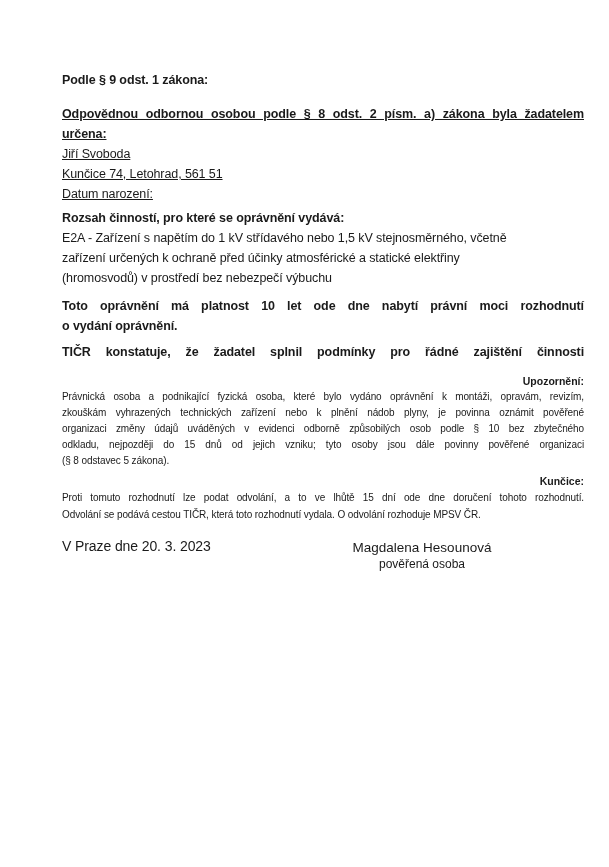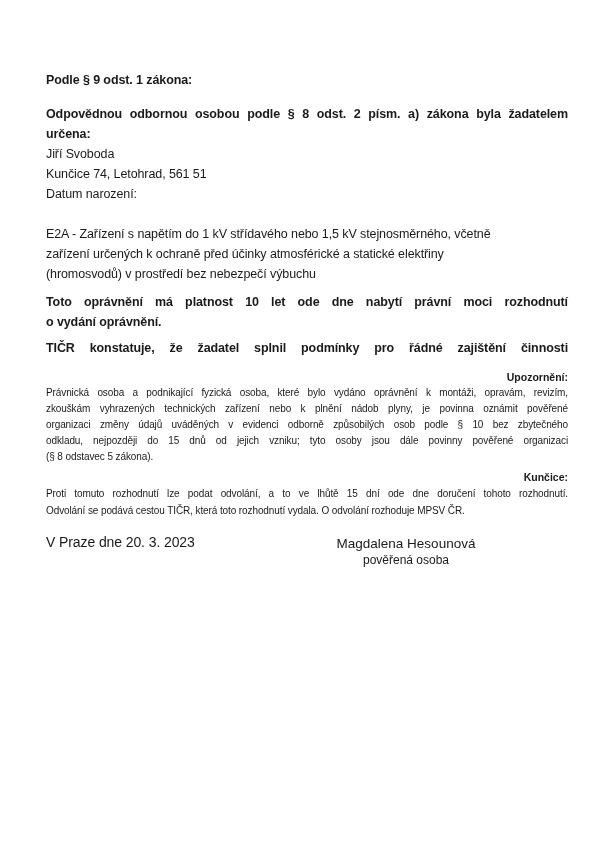--- a/index.html
+++ b/index.html
@@ -12,21 +12,21 @@
     width: 609px;
     height: 867px;
     background: #ffffff;
     overflow: hidden;
     font-family: "Liberation Sans", sans-serif;
     color: #1a1a1a;
     box-sizing: border-box;
   }
   .content {
     position: absolute;
-    left: 46px;
+    left: 62px;
     top: 70px;
     width: 522px;
   }
   
   .body-text {
     font-size: 12.5px;
     line-height: 20px;
     letter-spacing: -0.1px;
   }
   .bold { font-weight: bold; }
@@ -41,21 +41,21 @@
     line-height: 16px;
     letter-spacing: -0.1px;
   }
   .small-heading {
     font-size: 10.5px;
     line-height: 16px;
     font-weight: bold;
     text-align: right;
   }
   .block-a { margin-bottom: 14px; }
-  .block-b { margin-bottom: 20px; }
+  .block-b { margin-bottom: 4px; text-decoration: underline; }
   .block-c { margin-bottom: 8px; }
   .block-d { margin-bottom: 6px; }
   .block-e { margin-bottom: 11px; }
   .block-f { margin-bottom: 4px; }
   .block-g { margin-bottom: 16px; }
   .advice-line { line-height: 17px; }
   .footer-row {
     display: flex;
     align-items: flex-start;
     margin-top: 16px;
@@ -90,20 +90,21 @@
 
     <div class="block-b">
       <div class="body-text bold jline">Odpovědnou odbornou osobou podle § 8 odst. 2 písm. a) zákona byla žadatelem</div>
       <div class="body-text bold">určena:</div>
       <div class="body-text">Jiří Svoboda</div>
       <div class="body-text">Kunčice 74, Letohrad, 561 51</div>
       <div class="body-text">Datum narození:</div>
     </div>
 
     <div class="block-c">
+      <div class="body-text bold">Rozsah činností, pro které se oprávnění vydává:</div>
       <div class="body-text">E2A - Zařízení s napětím do 1 kV střídavého nebo 1,5 kV stejnosměrného, včetně</div>
       <div class="body-text">zařízení určených k ochraně před účinky atmosférické a statické elektřiny</div>
       <div class="body-text">(hromosvodů) v prostředí bez nebezpečí výbuchu</div>
     </div>
 
     <div class="block-d">
       <div class="body-text bold jline">Toto oprávnění má platnost 10 let ode dne nabytí právní moci rozhodnutí</div>
       <div class="body-text bold">o vydání oprávnění.</div>
     </div>
 

